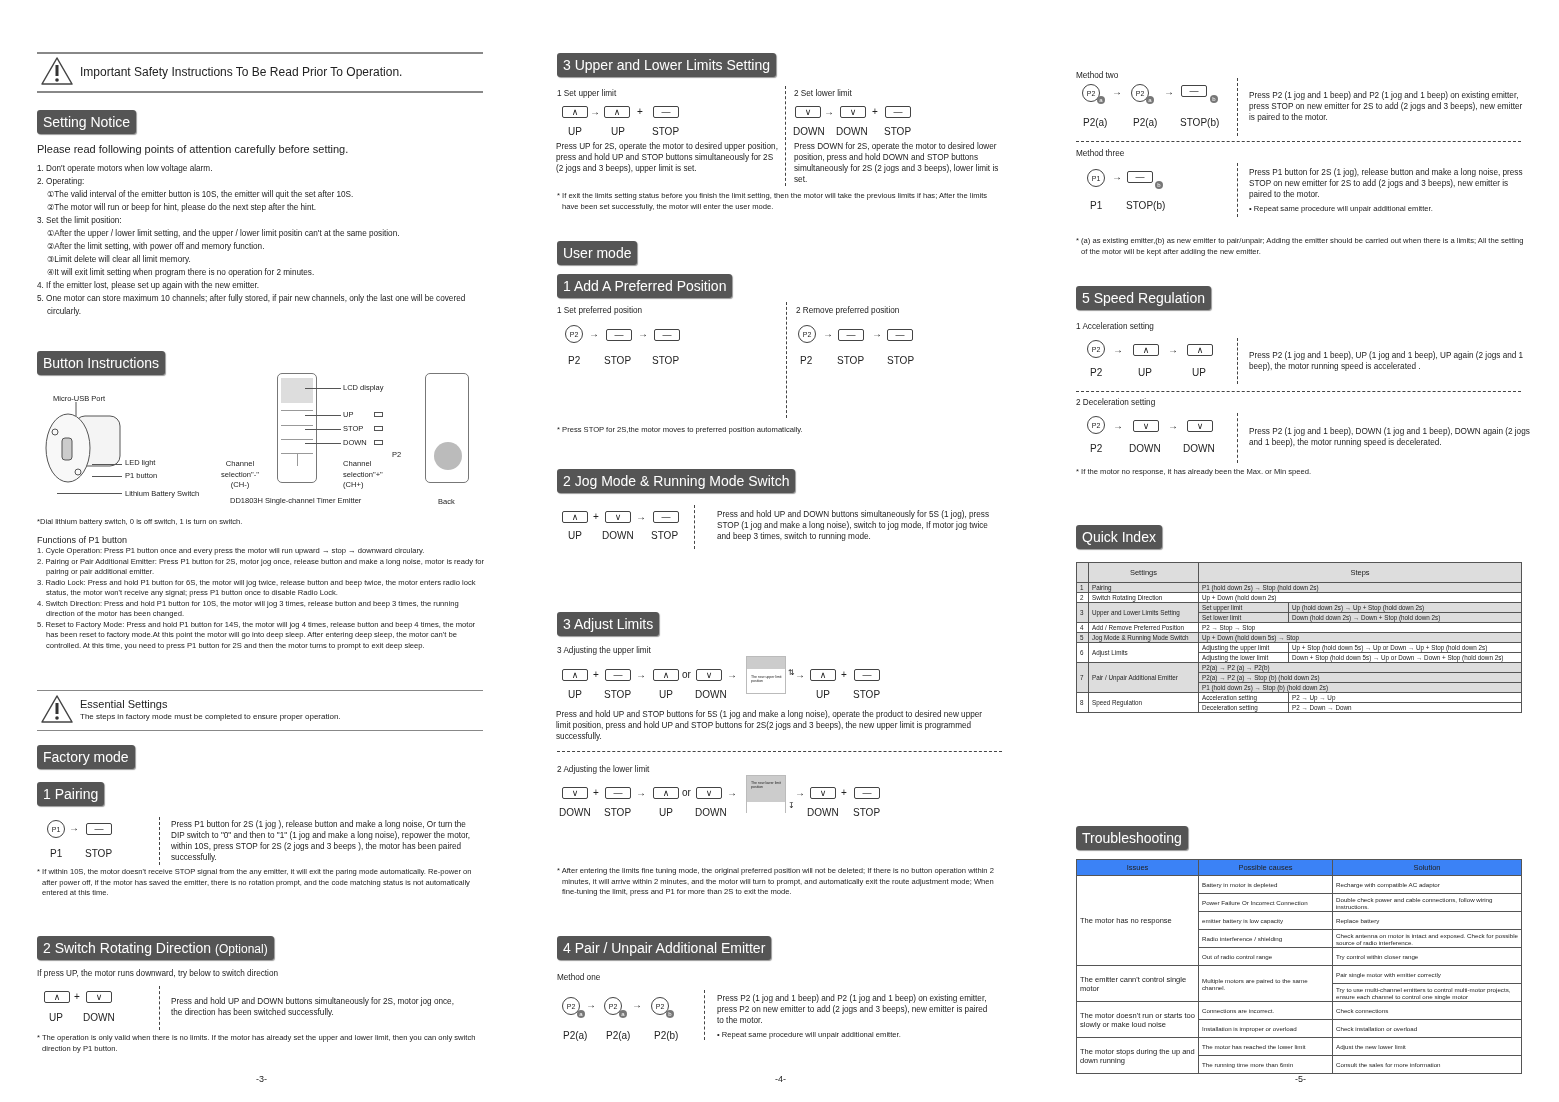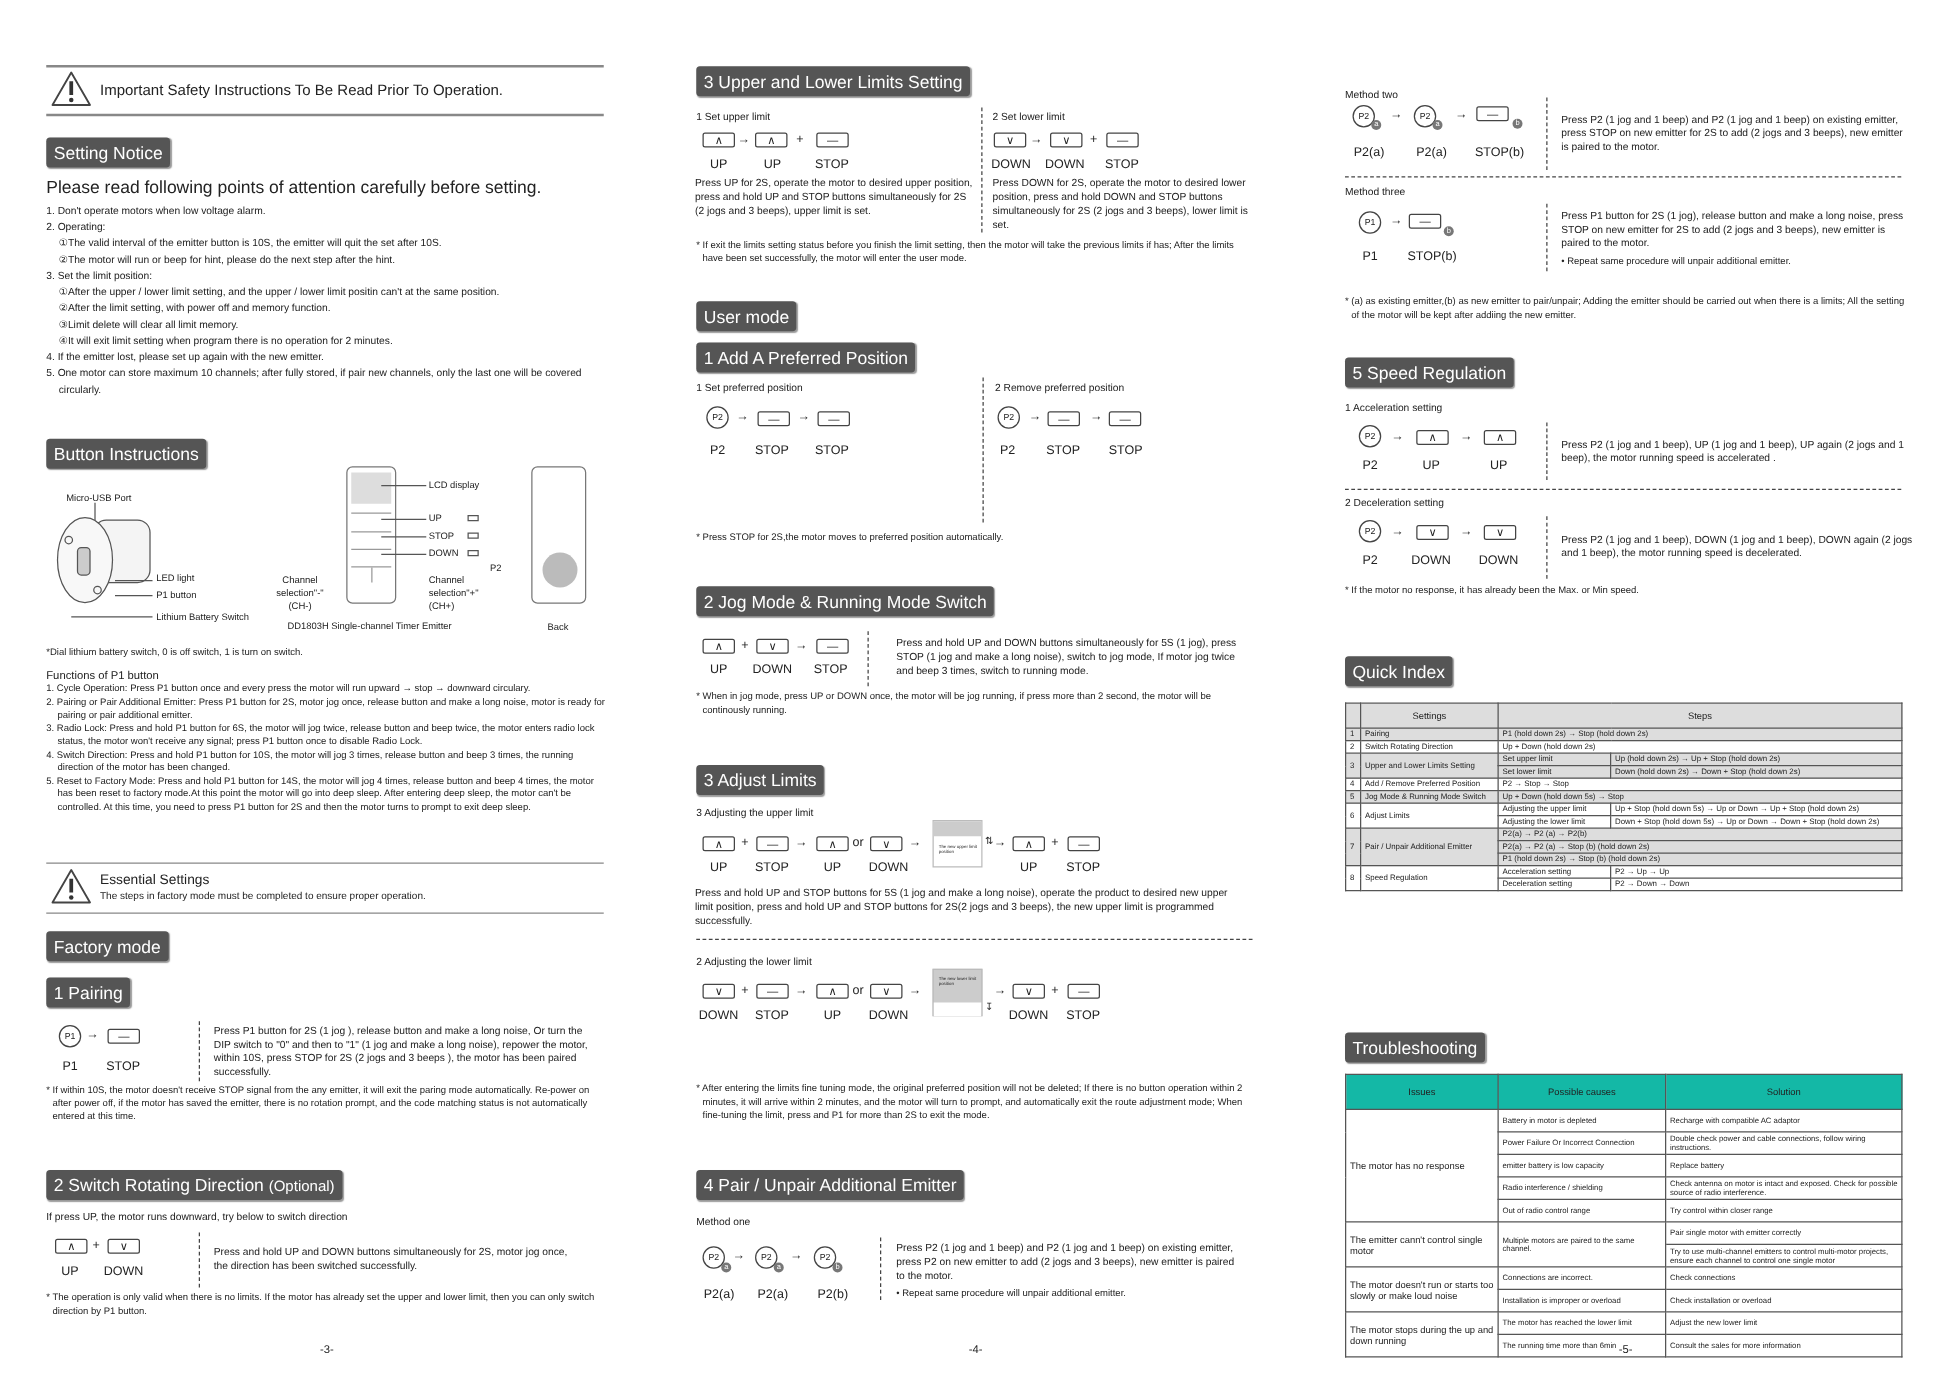--- a/index.html
+++ b/index.html
@@ -18,39 +18,39 @@
 .dashh{position:absolute;height:0;border-top:1px dashed #444}
 .btn{position:absolute;width:26px;height:12px;border:1px solid #444;border-radius:2px;display:flex;align-items:center;justify-content:center;font-size:9px;line-height:9px;background:#fff}
 .p2{position:absolute;width:18px;height:18px;border:1px solid #444;border-radius:50%;font-size:7px;display:flex;align-items:center;justify-content:center;background:#fff}
 .sub{position:absolute;width:8px;height:8px;border-radius:50%;background:#777;color:#fff;font-size:6px;display:flex;align-items:center;justify-content:center}
 .arr{position:absolute;font-size:10px}
 .pn{position:absolute;font-size:9px;top:1074px}
 table{border-collapse:collapse;font-size:6.3px}
 td,th{border:1px solid #555;padding:1px 3px;text-align:left;font-weight:normal}
 .qi tr.g td{background:#ddd}
 .qi th{background:#ddd;text-align:center;font-size:7.5px;height:20px}
-.ts th{background:#14b8a6;text-align:center;font-size:7.5px;height:28px}
+.ts th{background:#3b82f6;text-align:center;font-size:7.5px;height:16px}
 .ts td{font-size:6.2px;height:18px}
 .warn{position:absolute;width:34px;height:30px}
 </style>
 </head>
 <body>
 
 <div class="page p3">
   <div class="line" style="left:37px;top:52px;width:446px"></div>
   <svg class="warn" style="left:40px;top:56px" viewBox="0 0 34 30">
       <path d="M17 2 L32 28 L2 28 Z" fill="none" stroke="#444" stroke-width="1.5" stroke-linejoin="round"></path>
       <rect x="15.5" y="9" width="3" height="11" fill="#333"></rect>
       <circle cx="17" cy="24" r="1.8" fill="#333"></circle>
     </svg>
   <div class="lbl" style="left:80px;top:65px;font-size:12px">Important Safety Instructions To Be Read Prior To Operation.</div>
   <div class="line" style="left:37px;top:91px;width:446px"></div>
 
   <div class="hdr" style="left:37px;top:110px">Setting Notice</div>
-  <div class="txt" style="left:37px;top:144px;font-size:14px">Please read following points of attention carefully before setting.</div>
+  <div class="txt" style="left:37px;top:144px;font-size:11px">Please read following points of attention carefully before setting.</div>
   <div class="txt" style="left:37px;top:162px;width:450px;line-height:13px">
     <div>1. Don't operate motors when low voltage alarm.</div>
     <div>2. Operating:</div>
     <div style="padding-left:10px">①The valid interval of the emitter button is 10S, the emitter will quit the set after 10S.</div>
     <div style="padding-left:10px">②The motor will run or beep for hint, please do the next step after the hint.</div>
     <div>3. Set the limit position:</div>
     <div style="padding-left:10px">①After the upper / lower limit setting, and the upper / lower limit positin can't at the same position.</div>
     <div style="padding-left:10px">②After the limit setting, with power off and memory function.</div>
     <div style="padding-left:10px">③Limit delete will clear all limit memory.</div>
     <div style="padding-left:10px">④It will exit limit setting when program there is no operation for 2 minutes.</div>
@@ -201,21 +201,20 @@
   <div class="btn" style="left:42px;top:511px">∧</div>
   <div class="arr" style="left:73px;top:511px">+</div>
   <div class="btn" style="left:85px;top:511px">∨</div>
   <div class="arr" style="left:116px;top:511px">→</div>
   <div class="btn" style="left:133px;top:511px">—</div>
   <div class="lbl" style="left:48px;top:530px">UP</div>
   <div class="lbl" style="left:82px;top:530px">DOWN</div>
   <div class="lbl" style="left:131px;top:530px">STOP</div>
   <div class="dashv" style="left:174px;top:505px;height:44px"></div>
   <div class="txt" style="left:197px;top:509px;width:285px">Press and hold UP and DOWN buttons simultaneously for 5S (1 jog), press STOP (1 jog and make a long noise), switch to jog mode, If motor jog twice and beep 3 times, switch to running mode.</div>
-  <div class="txt sm" style="left:37px;top:552px;width:450px;padding-left:5px;text-indent:-5px">* When in jog mode, press UP or DOWN once, the motor will be jog running, if press more than 2 second, the motor will be continously running.</div>
 
   <div class="hdr" style="left:37px;top:612px">3  Adjust Limits</div>
   <div class="txt" style="left:37px;top:645px">3  Adjusting the upper limit</div>
   <div class="btn" style="left:42px;top:669px">∧</div>
   <div class="arr" style="left:73px;top:669px">+</div>
   <div class="btn" style="left:85px;top:669px">—</div>
   <div class="arr" style="left:116px;top:669px">→</div>
   <div class="btn" style="left:133px;top:669px">∧</div>
   <div class="lbl" style="left:162px;top:669px">or</div>
   <div class="btn" style="left:176px;top:669px">∨</div>

